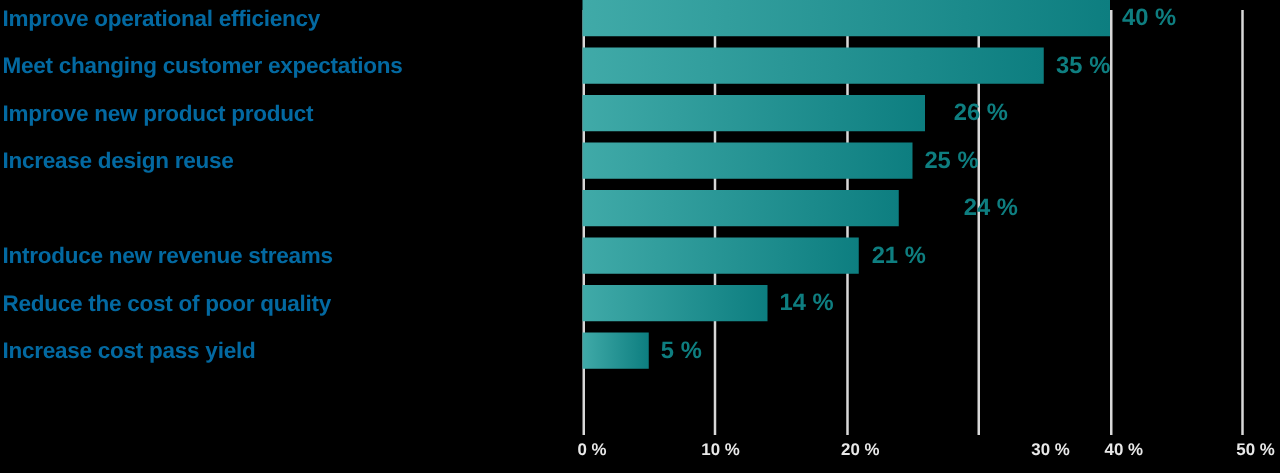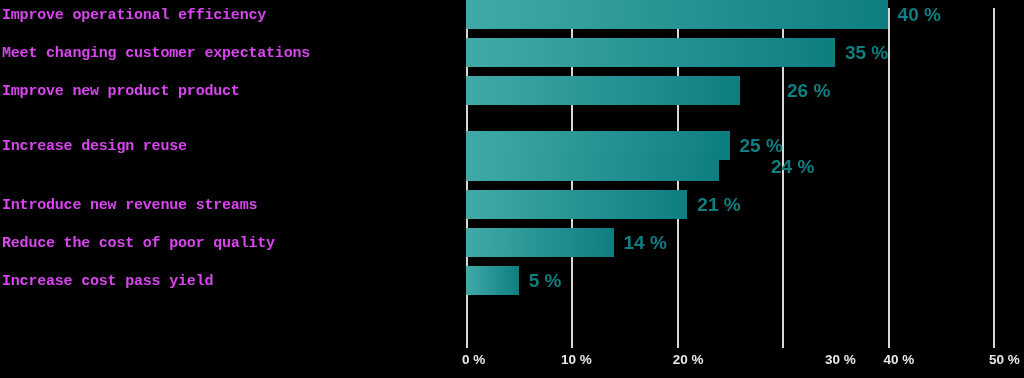--- a/index.html
+++ b/index.html
@@ -49,26 +49,25 @@
     position: absolute;
     left: 0;
     width: 1024px;
     height: 29px;
   }
   .cat-label {
     position: absolute;
     left: 2px;
     top: 50%;
     transform: translateY(-50%);
-    color: #d946ef;
-    font-size: 15px;
+    color: #0369a1;
+    font-size: 18px;
     font-weight: bold;
     letter-spacing: -0.2px;
     white-space: nowrap;
-    font-family: Liberation Mono, monospace;
   }
   .bar {
     position: absolute;
     left: 466px;
     top: 0;
     height: 29px;
     background: linear-gradient(to right, #40aaa8 0%, #0d7e80 100%);
   }
   .val-label {
     position: absolute;
@@ -119,23 +118,23 @@
         <div class="val-label" style="left: 897.6px;">40 %</div>
       </div>
       <div class="row" style="top: 38px;">
         <div class="cat-label">Meet changing customer expectations</div>
         <div class="bar" style="width: 368.9px; height: 29px;"></div>
         <div class="val-label" style="left: 844.9px;">35 %</div>
       </div>
       <div class="row" style="top: 76px;">
         <div class="cat-label">Improve new product product</div>
         <div class="bar" style="width: 274.04px; height: 29px;"></div>
-        <div class="val-label" style="left: 787px;">26 %</div>
+        <div class="val-label" style="left: 763px;">26 %</div>
       </div>
-      <div class="row" style="top: 114px; margin-top: 17px;">
+      <div class="row" style="top: 114px;">
         <div class="cat-label">Increase design reuse</div>
         <div class="bar" style="width: 263.5px; height: 29px;"></div>
         <div class="val-label" style="left: 739.5px;">25 %</div>
       </div>
       <div class="row" style="top: 152px;">
         <div class="bar" style="width: 252.96px; height: 29px;"></div>
         <div class="val-label" style="left: 771px;">24 %</div>
       </div>
       <div class="row" style="top: 190px;">
         <div class="cat-label">Introduce new revenue streams</div>

